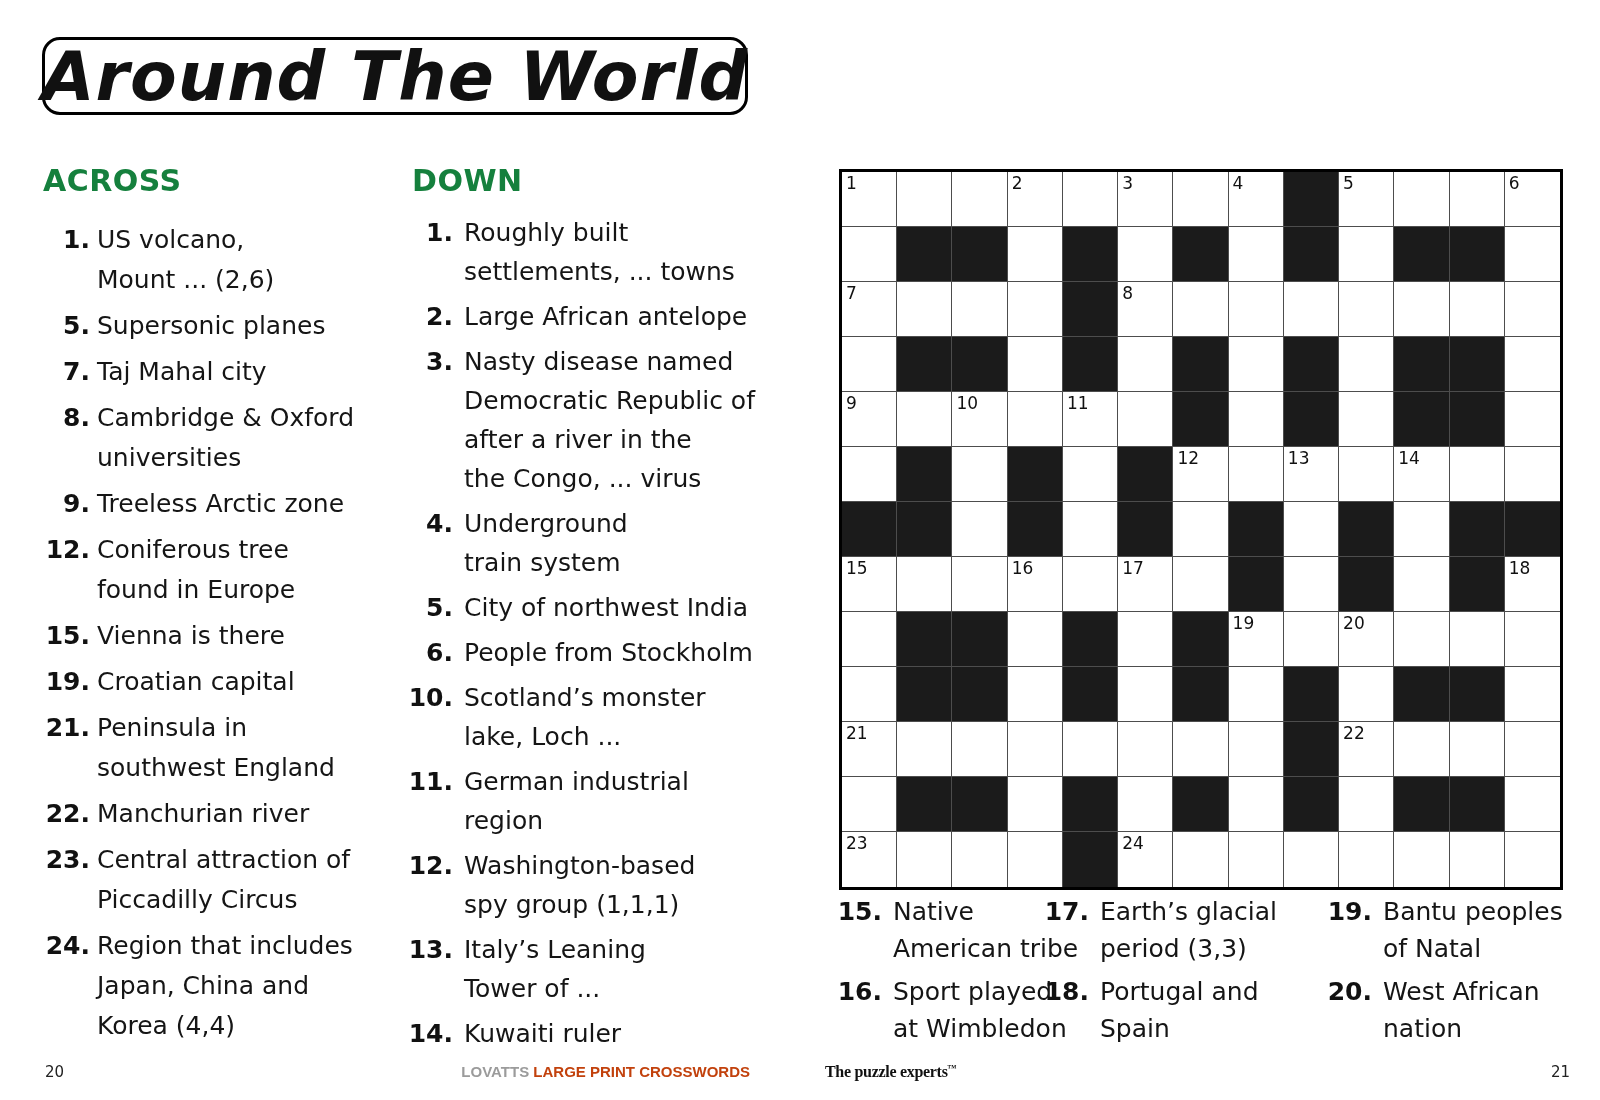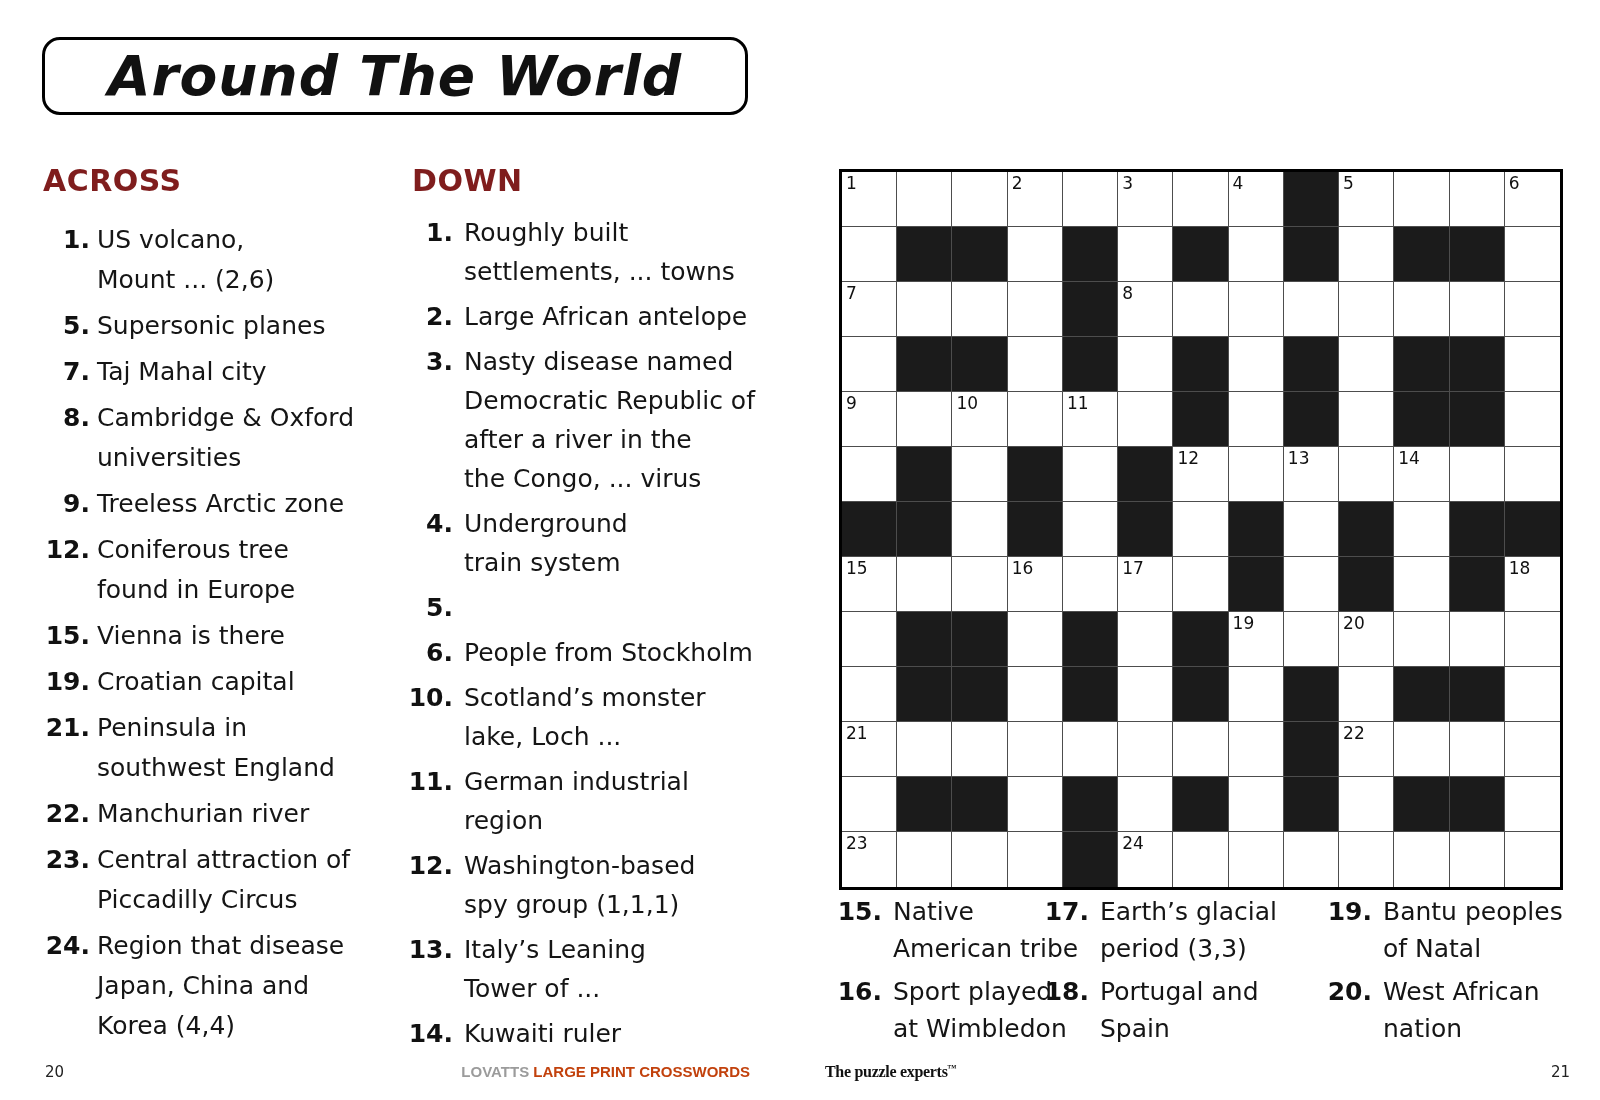--- a/index.html
+++ b/index.html
@@ -8,26 +8,26 @@
     font-family:"DejaVu Sans","Liberation Sans",sans-serif;color:#151515;
     overflow:hidden;
   }
   
   .title-box{
     position:absolute;left:42px;top:37px;width:700px;height:72px;
     border:3.5px solid #000;border-radius:18px;background:#fff;
     display:flex;align-items:center;justify-content:center;
   }
   .title-text{
-    font-size:55px;font-weight:bold;font-style:italic;letter-spacing:1px;
+    font-size:68px;font-weight:bold;font-style:italic;letter-spacing:1px;
     color:#111;white-space:nowrap;
   }
   
   .clue-header{
-    position:absolute;font-size:30px;font-weight:bold;color:#7f1d1d;
+    position:absolute;font-size:30px;font-weight:bold;color:#15803d;
     letter-spacing:.5px;white-space:nowrap;
   }
   #across-header{left:43px;top:163px;}
   #down-header{left:412px;top:163px;}
   .clue-list{position:absolute;}
   #across-list{left:40px;top:220px;}
   #down-list{left:395px;top:213px;}
   .clue{margin-bottom:6px;}
   .line{display:flex;white-space:nowrap;}
   #across-list .line{height:40px;line-height:40px;}
@@ -165,21 +165,21 @@
         <span class="ctext">Central attraction of</span>
       </div>
       <div class="line">
         <span class="cnum"></span>
         <span class="ctext">Piccadilly Circus</span>
       </div>
     </div>
     <div class="clue">
       <div class="line">
         <span class="cnum">24.</span>
-        <span class="ctext">Region that disease</span>
+        <span class="ctext">Region that includes</span>
       </div>
       <div class="line">
         <span class="cnum"></span>
         <span class="ctext">Japan, China and</span>
       </div>
       <div class="line">
         <span class="cnum"></span>
         <span class="ctext">Korea (4,4)</span>
       </div>
     </div>
@@ -225,20 +225,21 @@
         <span class="ctext">Underground</span>
       </div>
       <div class="line">
         <span class="cnum"></span>
         <span class="ctext">train system</span>
       </div>
     </div>
     <div class="clue">
       <div class="line">
         <span class="cnum">5.</span>
+        <span class="ctext">City of northwest India</span>
       </div>
     </div>
     <div class="clue">
       <div class="line">
         <span class="cnum">6.</span>
         <span class="ctext">People from Stockholm</span>
       </div>
     </div>
     <div class="clue">
       <div class="line">

